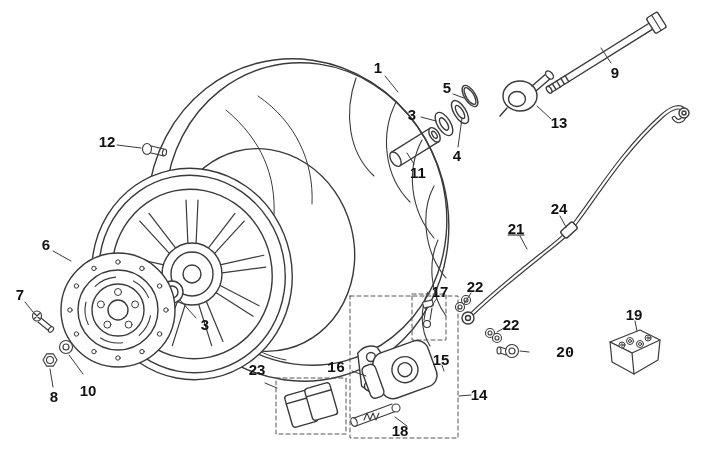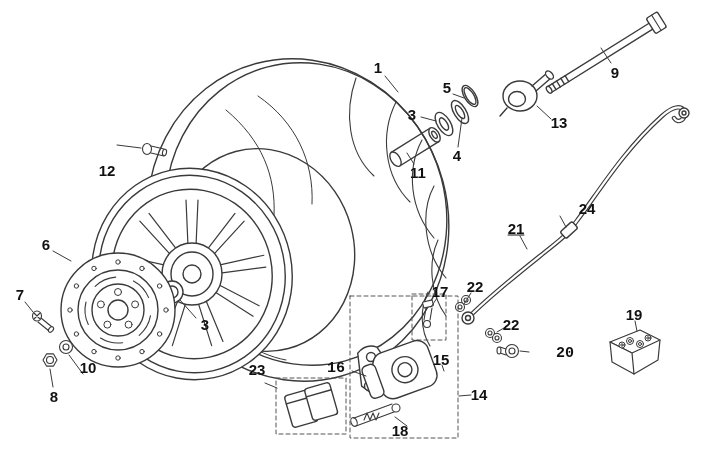--- a/index.html
+++ b/index.html
@@ -288,32 +288,32 @@
   </svg>
 
   <div class="callout-layer">
       <div class="callout" style="left: 378px; top: 67px;">1</div>
       <div class="callout" style="left: 412px; top: 114px;">3</div>
       <div class="callout" style="left: 447px; top: 87px;">5</div>
       <div class="callout" style="left: 457px; top: 155px;">4</div>
       <div class="callout" style="left: 418px; top: 172px;">11</div>
       <div class="callout" style="left: 615px; top: 72px;">9</div>
       <div class="callout" style="left: 559px; top: 122px;">13</div>
-      <div class="callout" style="left: 107px; top: 141px; margin-top: 29px;">12</div>
+      <div class="callout" style="left: 107px; top: 141px;">12</div>
       <div class="callout" style="left: 46px; top: 244px;">6</div>
       <div class="callout" style="left: 20px; top: 294px;">7</div>
       <div class="callout" style="left: 54px; top: 396px;">8</div>
-      <div class="callout" style="left: 88px; top: 367px;">10</div>
+      <div class="callout" style="left: 88px; top: 390px;">10</div>
       <div class="callout" style="left: 205px; top: 324px;">3</div>
       <div class="callout" style="left: 257px; top: 369px;">23</div>
       <div class="callout" style="left: 336px; top: 368px; font-family: Liberation Mono, monospace;">16</div>
       <div class="callout" style="left: 440px; top: 291px;">17</div>
       <div class="callout" style="left: 475px; top: 286px;">22</div>
       <div class="callout" style="left: 511px; top: 324px;">22</div>
       <div class="callout" style="left: 565px; top: 353px; font-family: Liberation Mono, monospace;">20</div>
       <div class="callout" style="left: 516px; top: 228px; text-decoration: underline;">21</div>
-      <div class="callout" style="left: 559px; top: 208px; margin-left: 28px;">24</div>
+      <div class="callout" style="left: 559px; top: 208px;">24</div>
       <div class="callout" style="left: 634px; top: 314px;">19</div>
       <div class="callout" style="left: 441px; top: 359px;">15</div>
       <div class="callout" style="left: 479px; top: 394px; text-align: right;">14</div>
       <div class="callout" style="left: 400px; top: 430px;">18</div>
     </div>
 </div>
 
 </body></html>

